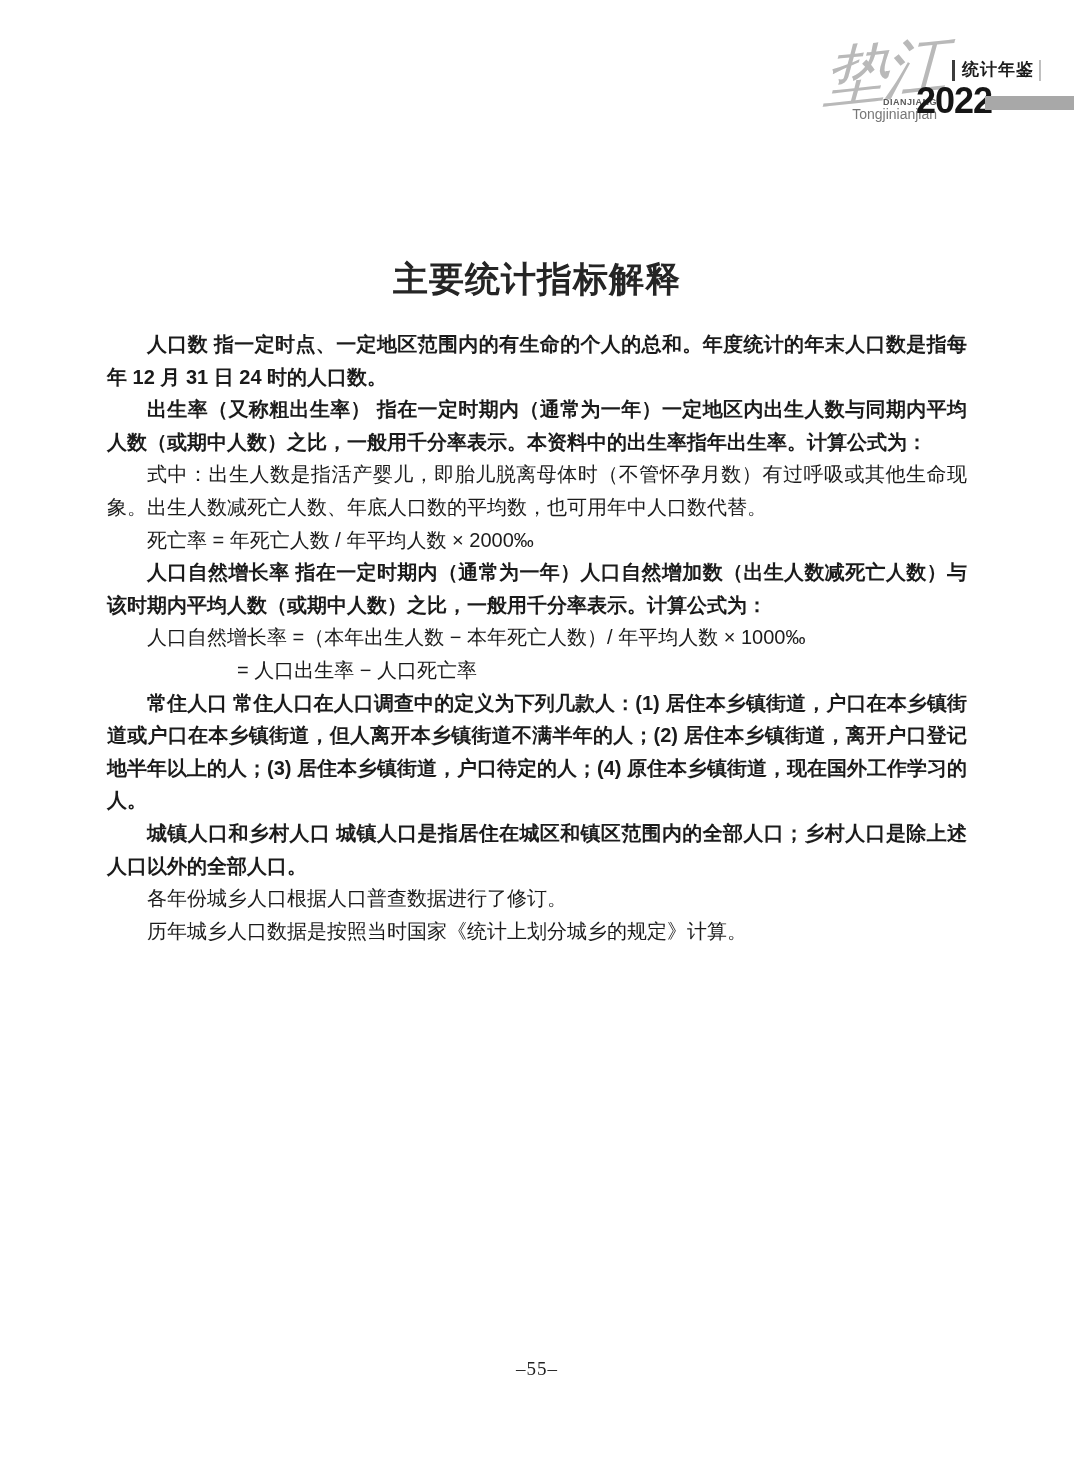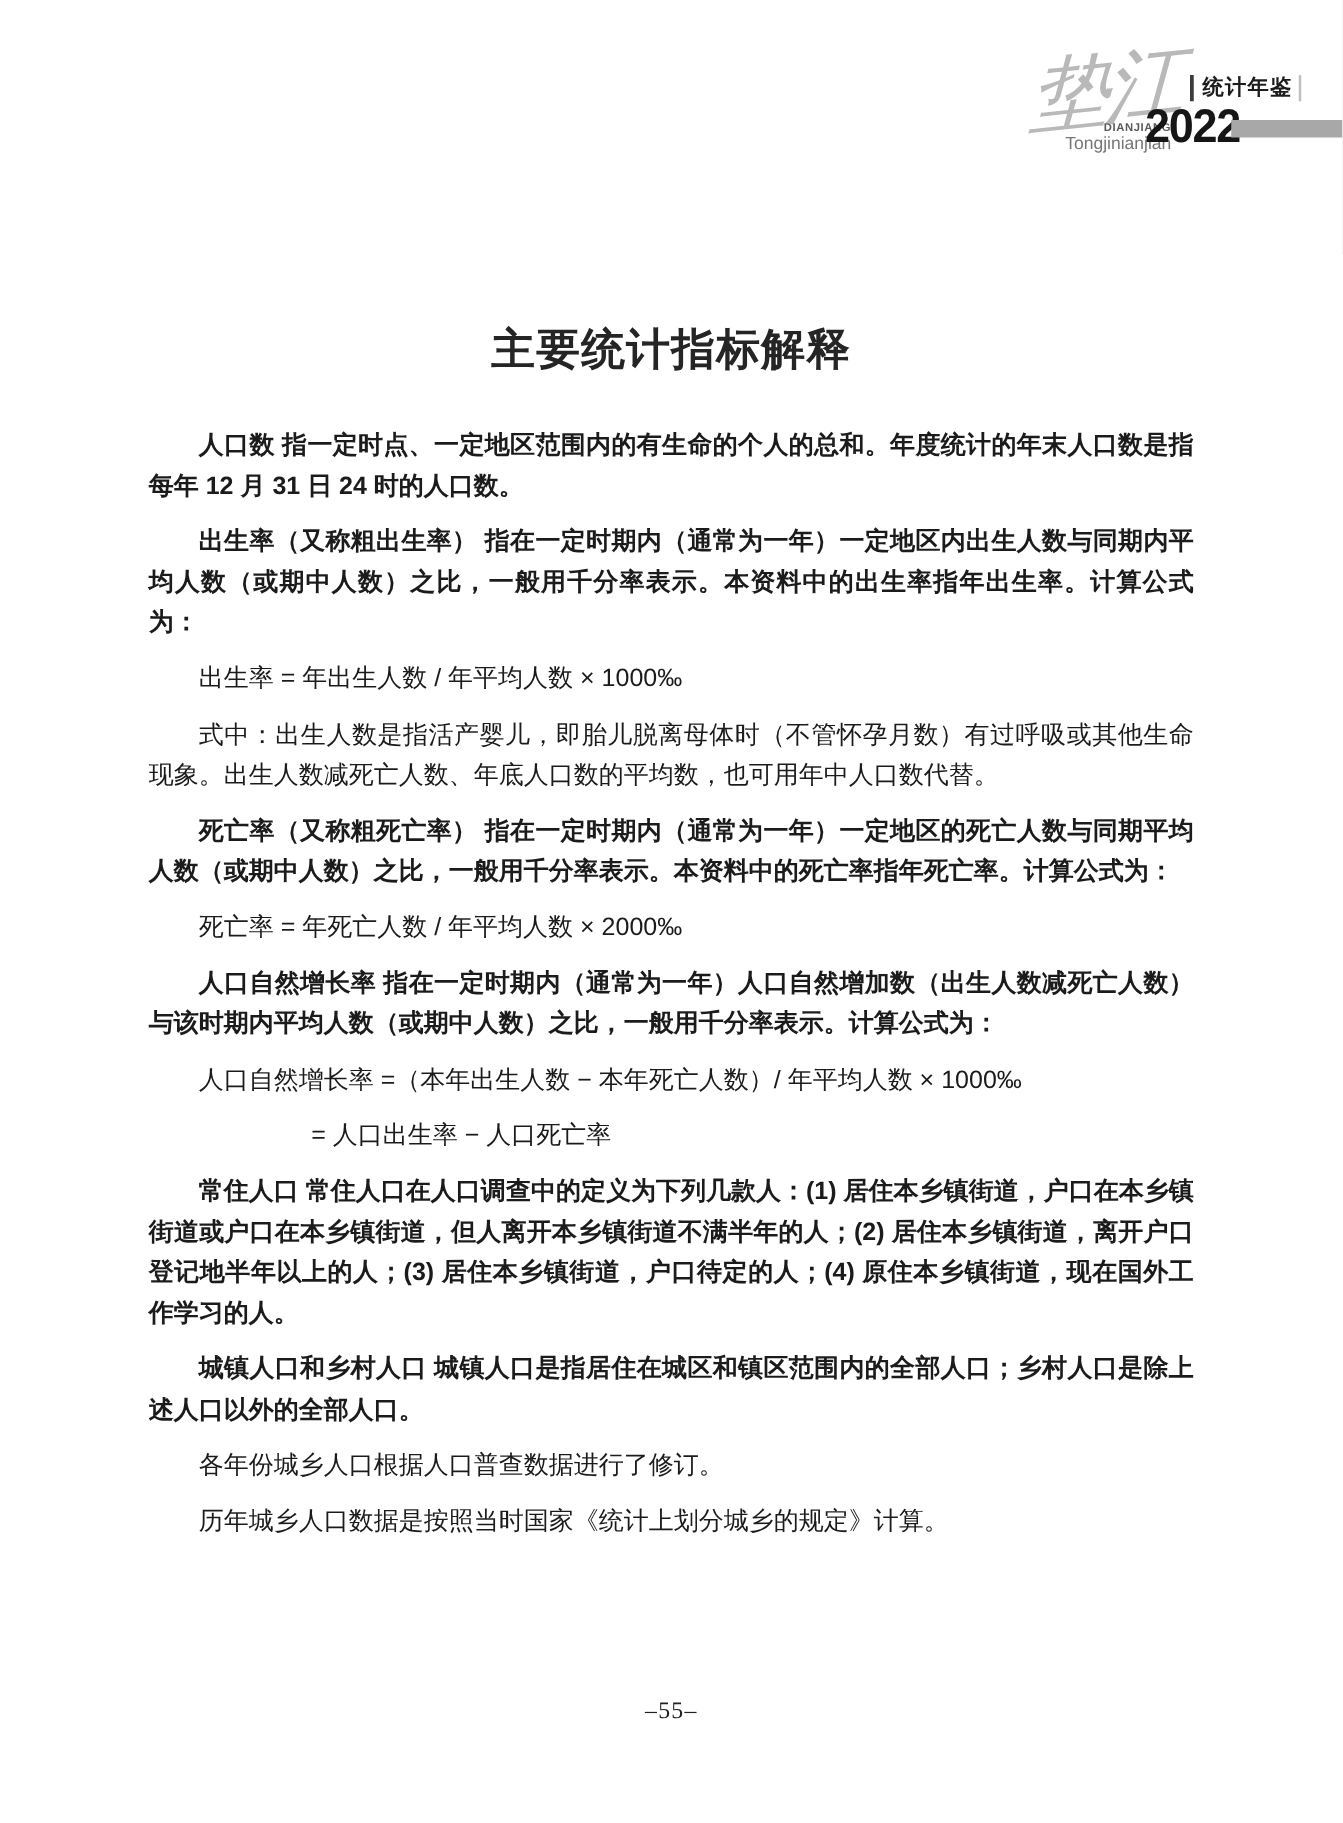--- a/index.html
+++ b/index.html
@@ -64,21 +64,21 @@
     font-size: 35px; letter-spacing: 1px;
     color: #252525;
   }
 
   
   .body-text {
     position: absolute; left: 107px; top: 328px; width: 860px;
     font-size: 20px; line-height: 32.6px;
     text-align: justify;
   }
-  .body-text p { margin: 12px; text-indent: 2em; }
+  .body-text p { margin: 0; text-indent: 2em; }
   .term {
     font-family: "Liberation Sans", sans-serif;
     font-weight: bold;
   }
   .body-text p.formula,
   .body-text p.formula_cont {
     font-family: "Liberation Sans", sans-serif;
     text-align: left;
   }
   .body-text p.formula_cont { text-indent: 130px; }
@@ -106,23 +106,21 @@
       <div class="logo-year">2022</div>
     </div>
     <div class="logo-bar" style="background: rgb(168, 168, 168);"></div>
   </div>
 
   <h1 class="page-title">主要统计指标解释</h1>
 
   <div class="body-text">
       <p class="term"><b class="term">人口数</b> 指一定时点、一定地区范围内的有生命的个人的总和。年度统计的年末人口数是指每年 12 月 31 日 24 时的人口数。</p>
       <p class="term"><b class="term">出生率（又称粗出生率）</b> 指在一定时期内（通常为一年）一定地区内出生人数与同期内平均人数（或期中人数）之比，一般用千分率表示。本资料中的出生率指年出生率。计算公式为：</p>
-      <p class="formula">出生率 = 年出生人数 / 年平均人数 × 1000‰</p>
       <p class="plain">式中：出生人数是指活产婴儿，即胎儿脱离母体时（不管怀孕月数）有过呼吸或其他生命现象。出生人数减死亡人数、年底人口数的平均数，也可用年中人口数代替。</p>
-      <p class="term"><b class="term">死亡率（又称粗死亡率）</b> 指在一定时期内（通常为一年）一定地区的死亡人数与同期平均人数（或期中人数）之比，一般用千分率表示。本资料中的死亡率指年死亡率。计算公式为：</p>
       <p class="formula">死亡率 = 年死亡人数 / 年平均人数 × 2000‰</p>
       <p class="term"><b class="term">人口自然增长率</b> 指在一定时期内（通常为一年）人口自然增加数（出生人数减死亡人数）与该时期内平均人数（或期中人数）之比，一般用千分率表示。计算公式为：</p>
       <p class="formula">人口自然增长率 =（本年出生人数 − 本年死亡人数）/ 年平均人数 × 1000‰</p>
       <p class="formula_cont">= 人口出生率 − 人口死亡率</p>
       <p class="term"><b class="term">常住人口</b> 常住人口在人口调查中的定义为下列几款人：(1) 居住本乡镇街道，户口在本乡镇街道或户口在本乡镇街道，但人离开本乡镇街道不满半年的人；(2) 居住本乡镇街道，离开户口登记地半年以上的人；(3) 居住本乡镇街道，户口待定的人；(4) 原住本乡镇街道，现在国外工作学习的人。</p>
       <p class="term"><b class="term">城镇人口和乡村人口</b> 城镇人口是指居住在城区和镇区范围内的全部人口；乡村人口是除上述人口以外的全部人口。</p>
       <p class="plain">各年份城乡人口根据人口普查数据进行了修订。</p>
       <p class="plain">历年城乡人口数据是按照当时国家《统计上划分城乡的规定》计算。</p>
     </div>
 

